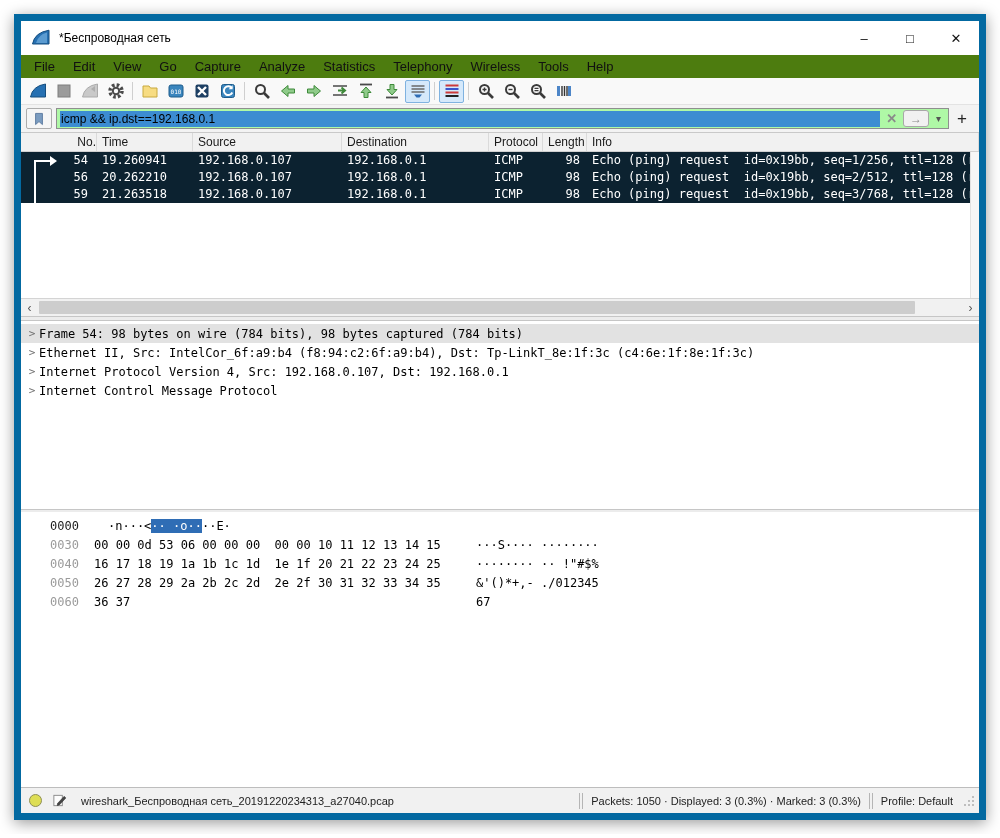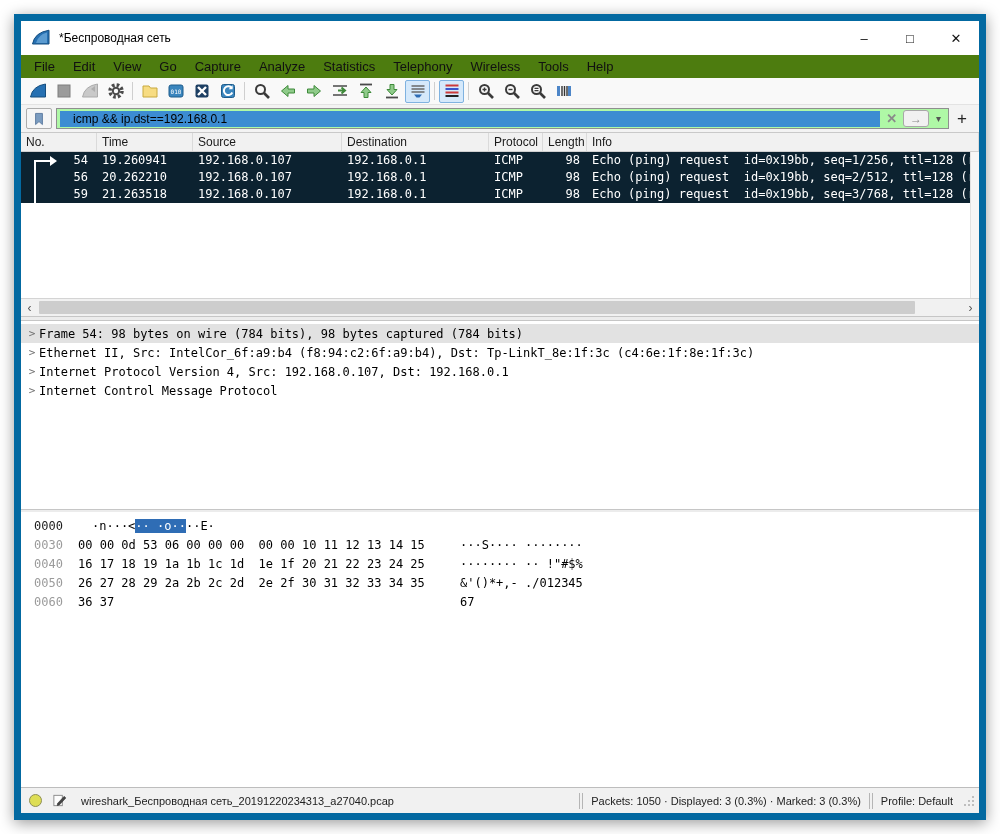--- a/index.html
+++ b/index.html
@@ -21,33 +21,33 @@
   .menu-item { padding:2px 9px; }
   
   .toolbar { height:27px; display:flex; align-items:center; background:#f9f9f9; padding-left:4px; gap:1px; flex:0 0 auto; border-bottom:1px solid #e3e3e3;}
   .tbtn { width:25px; height:23px; display:flex; align-items:center; justify-content:center; border:1px solid transparent; border-radius:2px; }
   .tbtn.pressed { background:#d5e9fb; border-color:#7fb2e0; }
   .tsep { width:1px; height:18px; background:#cfcfcf; margin:0 3px; }
   
   .filterbar { height:28px; display:flex; align-items:center; background:#f3f3f3; padding:3px 5px; gap:4px; flex:0 0 auto; border-bottom:1px solid #c9c9c9;}
   .bookmark-btn { width:26px; height:21px; border:1px solid #adadad; border-radius:2px; background:#f6f6f6; display:flex; align-items:center; justify-content:center; }
   .filter-field { flex:1; height:21px; border:1px solid #8f8f8f; background:var(--filter-green,#aff8a6); display:flex; align-items:center; padding:0 3px; gap:3px; }
-  .filter-text { font-size:12px; color:#000; background:var(--filter-sel,#3c8cd2); padding:1px 13px; white-space:pre; flex:1; overflow:hidden; }
+  .filter-text { font-size:12px; color:#000; background:var(--filter-sel,#3c8cd2); padding:1px 1px; white-space:pre; flex:1; overflow:hidden; }
   .filter-clear { color:#8a8a8a; font-size:13px; font-weight:bold; padding:0 3px; }
   .filter-apply { width:26px; height:17px; border:1px solid #a8a8a8; border-radius:3px; background:#f1f1f1; color:#8a8a8a; font-size:12px; font-weight:bold; display:flex; align-items:center; justify-content:center; }
   .filter-caret { color:#555; font-size:10px; padding:0 4px; }
   .filter-add { font-size:17px; color:#222; padding:0 7px 0 4px; }
   
   .packet-pane { height:183px; background:#ffffff; position:relative; flex:0 0 auto; display:flex; flex-direction:column; }
   .pl-header { height:19px; display:flex; background:#f1f1f1; border-bottom:1px solid #d0d0d0; font-size:12px; color:#1a1a1a; flex:0 0 auto; }
   .pl-header .cell { border-right:1px solid #dadada; padding:2px 0 0 5px; overflow:hidden; white-space:nowrap; }
   .rows-area { position:relative; flex:1; overflow:hidden; margin-right:9px; }
   .pl-row { height:17px; display:flex; background:var(--row-bg,#0c2230); color:var(--row-fg,#ffffff); font-family:"DejaVu Sans Mono", monospace; font-size:12px; }
   .pl-row .cell { padding-top:1px; overflow:hidden; white-space:pre; }
-  .c-no { width:76px; } .c-time { width:96px; } .c-src { width:149px; } .c-dst { width:147px; }
+  .c-no { width:76px;text-align:right; } .c-time { width:96px; } .c-src { width:149px; } .c-dst { width:147px; }
   .c-proto { width:54px; } .c-len { width:44px; } .c-info { flex:1; }
   .pl-row .c-no { text-align:right; padding-right:9px; }
   .pl-row .c-len { text-align:right; padding-right:7px; }
   .pl-row .cell, .pl-header .cell { padding-left:5px; }
   .pl-row .c-no { padding-left:0; }
   .vscroll-strip { position:absolute; right:0; top:19px; bottom:18px; width:9px; background:#f6f6f6; border-left:1px solid #e2e2e2; }
   .rel-line-v { position:absolute; left:13px; top:8px; width:2px; height:43px; background:#ffffff; }
   .rel-line-h { position:absolute; left:13px; top:8px; width:16px; height:2px; background:#ffffff; }
   .rel-arrow { position:absolute; left:29px; top:4px; width:0; height:0; border-left:7px solid #ffffff; border-top:5px solid transparent; border-bottom:5px solid transparent; }
   .hscroll { height:18px; background:#f1f1f1; border-top:1px solid #d4d4d4; position:relative; flex:0 0 auto; display:flex; align-items:center; }
@@ -56,21 +56,21 @@
   .hs-thumb { position:absolute; left:18px; top:2px; height:13px; width: calc(100% - 82px); background:#cdcdcd; border-radius:1px; }
   .splitter { height:5px; background:#ececec; border-top:1px solid #c6c6c6; border-bottom:1px solid #c6c6c6; flex:0 0 auto; }
   
   .details-pane { height:188px; background:#ffffff; font-family:"DejaVu Sans Mono", monospace; font-size:12px; padding-top:3px; flex:0 0 auto; overflow:hidden; }
   .dt-line { height:19px; display:flex; align-items:center; white-space:pre; }
   .dt-line.selected { background:#e2e2e2; }
   .dt-chevron { width:14px; text-align:center; color:#6f6f6f; font-size:11px; flex:0 0 auto; margin-left:4px; }
   .dt-text { color:#000; }
   .splitter2 { height:3px; background:#ececec; border-top:1px solid #c6c6c6; flex:0 0 auto; }
   
-  .hex-pane { flex:1; background:#ffffff; font-family:"DejaVu Sans Mono", monospace; font-size:12px; padding:7px 0 0 13px; overflow:hidden; }
+  .hex-pane { flex:1; background:#ffffff; font-family:"DejaVu Sans Mono", monospace; font-size:12px; padding:7px 0 0 29px; overflow:hidden; }
   .hex-row { height:19px; display:flex; }
   .hx-off { width:44px; color:#9b9b9b; white-space:pre; }
   .hex-row.active .hx-off { color:#1c1c1c; }
   .hx-bytes { width:368px; white-space:pre; color:#000; }
   .hx-ascii { margin-left:14px; white-space:pre; color:#000; }
   .hl { background:var(--hex-sel,#2f6db5); color:#ffffff; }
   
   .statusbar { height:26px; background:#f1f1f1; border-top:1px solid #bdbdbd; display:flex; align-items:center; font-size:11px; color:#222; padding:0 4px 0 8px; flex:0 0 auto; }
   .expert-dot { width:13px; height:13px; border-radius:50%; background:#dede55; border:1px solid #8f8f56; }
   .comment-icon { margin-left:10px; }

